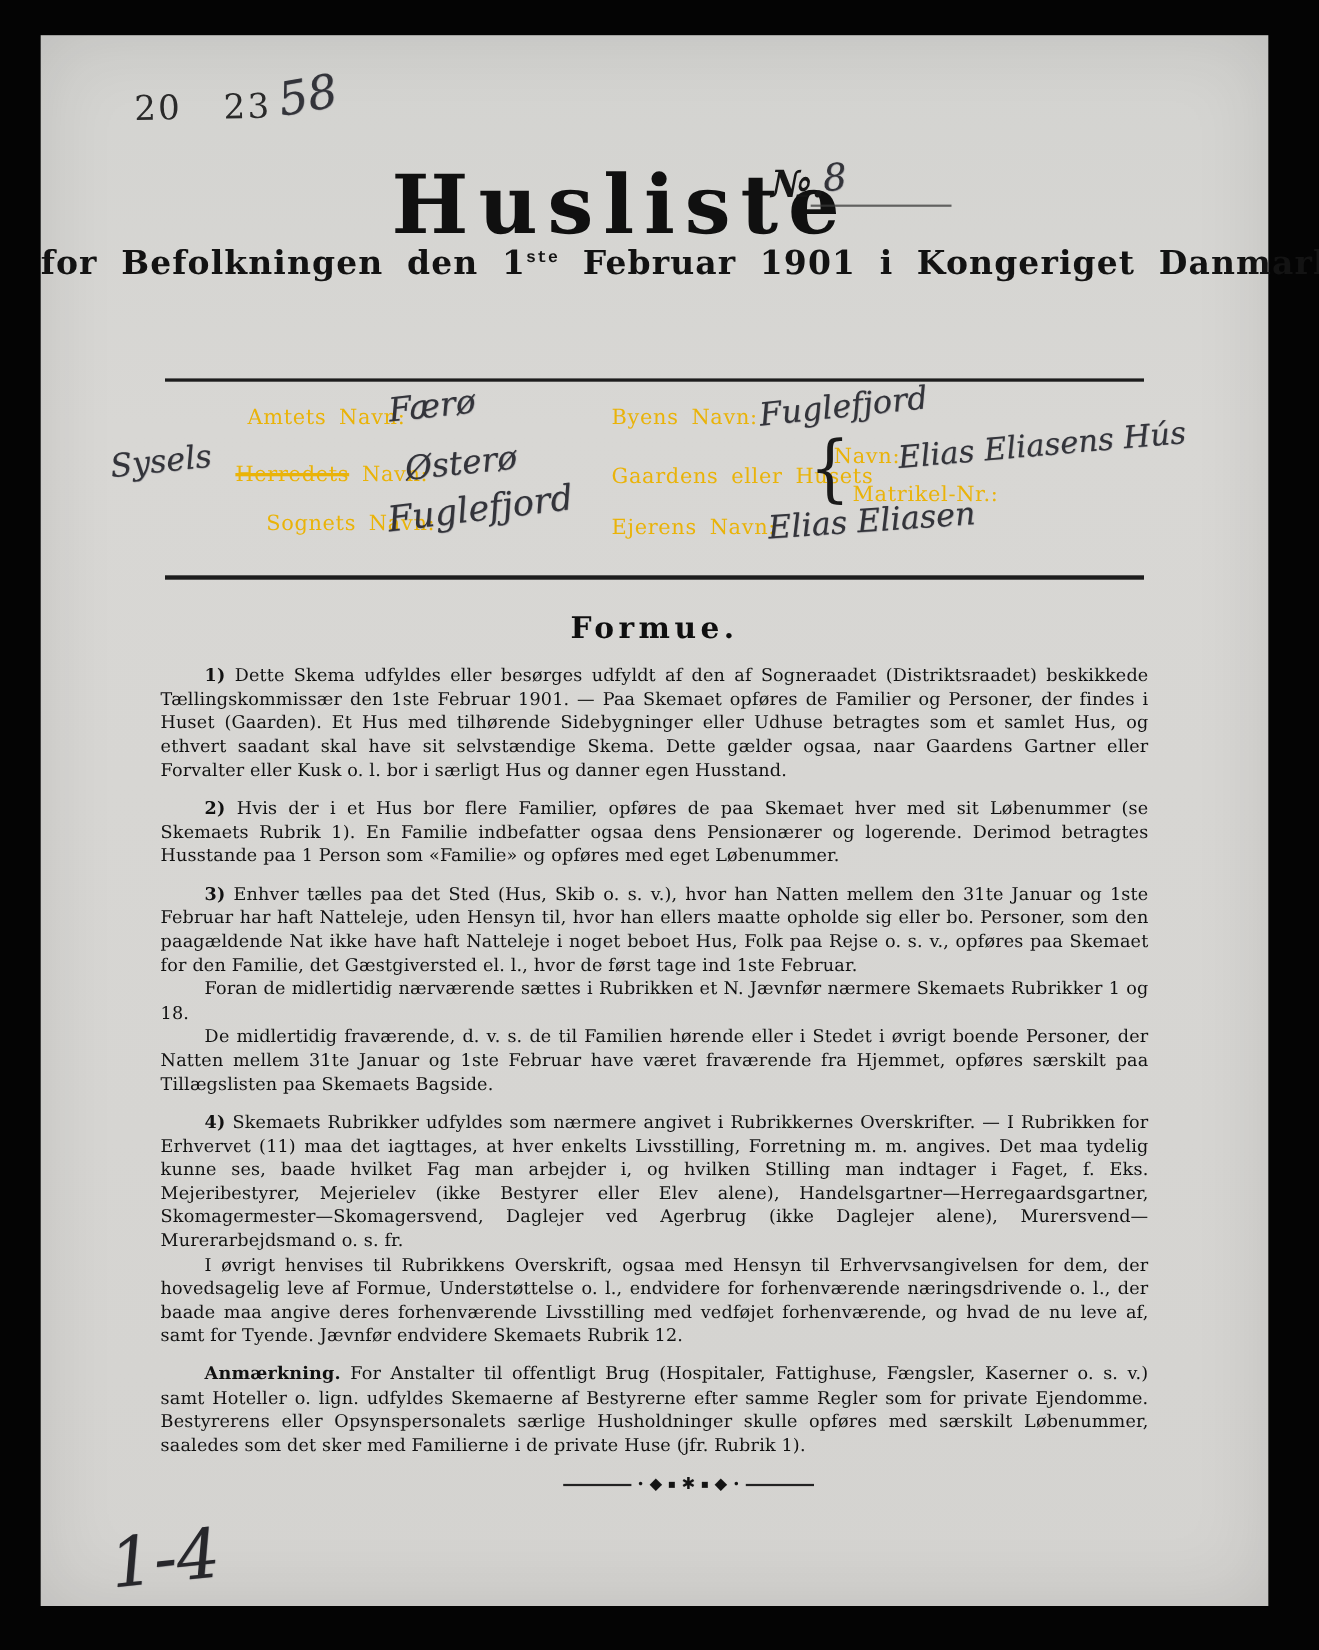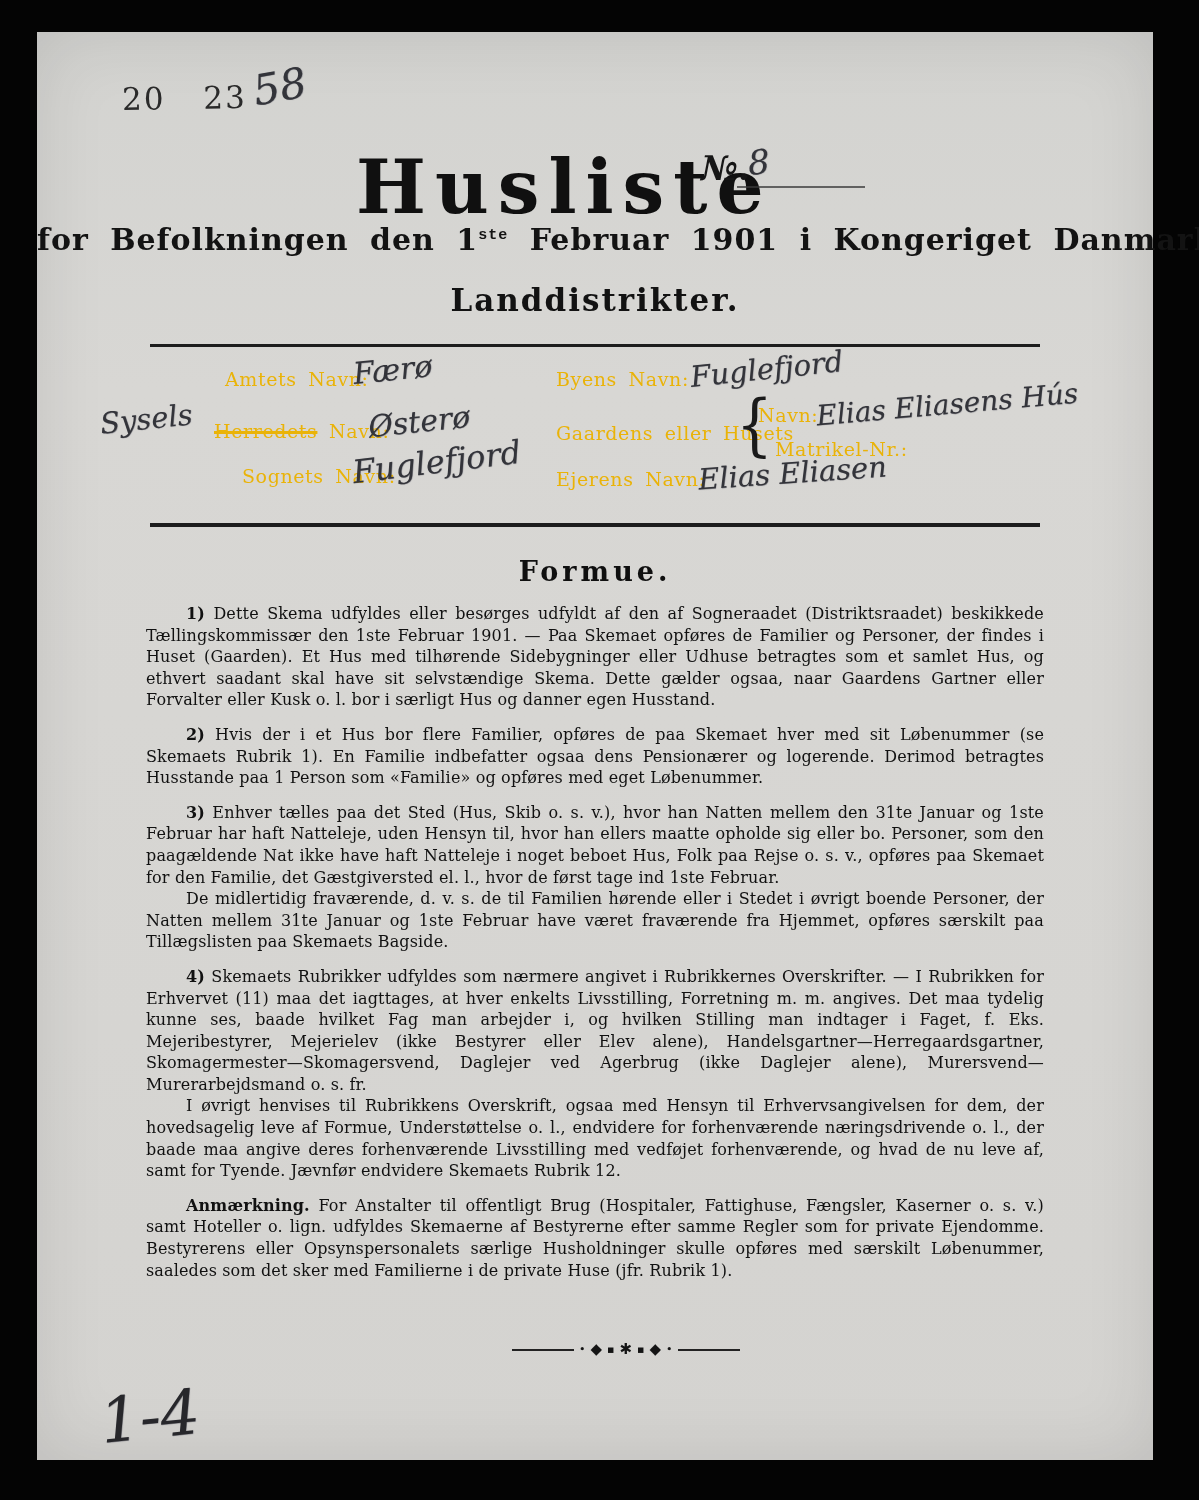--- a/index.html
+++ b/index.html
@@ -44,21 +44,20 @@
 
   <div class="abs stamp" style="left:122px;top:80px;">20 23</div>
   <div class="abs hw pencil" style="left:253px;top:62px;font-size:42px;transform:rotate(-10deg);">58</div>
 
   <div class="abs title" style="left:356px;top:108px;">Husliste</div>
   <div class="abs no-label" style="left:701px;top:148px;">№.</div>
   <div class="abs hw" style="left:748px;top:142px;font-size:34px;transform:rotate(-4deg);">8</div>
   <div class="abs no-line" style="left:737px;top:186px;width:128px;"></div>
 
   <div class="abs subtitle" style="left:37px;top:222px;"><span>for Befolkningen den 1</span><sup>ste</sup><span> Februar 1901 i Kongeriget Danmarks</span></div>
-  <div class="abs land" style="left:37px;top:282px;">Landdistrikter.</div>
 
   <div class="abs hrule" style="left:150px;top:344px;width:890px;height:3px;"></div>
 
   <div class="abs flabel" style="left:225px;top:368px;">Amtets Navn:</div>
   <div class="abs hw" style="left:353px;top:352px;font-size:30px;transform:rotate(-6deg);">Færø</div>
 
   <div class="abs hw" style="left:100px;top:402px;font-size:29px;transform:rotate(-6deg);">Sysels</div>
   <div class="abs flabel" style="left:214px;top:420px;"><span class="struck">Herredets</span> <span>Navn:</span></div>
   <div class="abs hw" style="left:368px;top:404px;font-size:30px;transform:rotate(-6deg);">Østerø</div>
 
@@ -77,20 +76,21 @@
   <div class="abs flabel" style="left:556px;top:468px;">Ejerens Navn:</div>
   <div class="abs hw" style="left:698px;top:456px;font-size:29px;transform:rotate(-4deg);">Elias Eliasen</div>
 
   <div class="abs hrule" style="left:150px;top:523px;width:890px;height:4px;"></div>
 
   <div class="abs rules" style="left:146px;top:556px;">
     <h2>Formue.</h2>
     <p><span class="lead">1)</span><span> Dette Skema udfyldes eller besørges udfyldt af den af Sogneraadet (Distriktsraadet) beskikkede Tællingskommissær den 1ste Februar 1901. — Paa Skemaet opføres de Familier og Personer, der findes i Huset (Gaarden).  Et Hus med tilhørende Sidebygninger eller Udhuse betragtes som et samlet Hus, og ethvert saadant skal have sit selvstændige Skema.  Dette gælder ogsaa, naar Gaardens Gartner eller Forvalter eller Kusk o. l. bor i særligt Hus og danner egen Husstand.</span></p>
     <p class="gap"><span class="lead">2)</span><span> Hvis der i et Hus bor flere Familier, opføres de paa Skemaet hver med sit Løbenummer (se Skemaets Rubrik 1).  En Familie indbefatter ogsaa dens Pensionærer og logerende.  Derimod betragtes Husstande paa 1 Person som «Familie» og opføres med eget Løbenummer.</span></p>
     <p class="gap"><span class="lead">3)</span><span> Enhver tælles paa det Sted (Hus, Skib o. s. v.), hvor han Natten mellem den 31te Januar og 1ste Februar har haft Natteleje, uden Hensyn til, hvor han ellers maatte opholde sig eller bo.  Personer, som den paagældende Nat ikke have haft Natteleje i noget beboet Hus, Folk paa Rejse o. s. v., opføres paa Skemaet for den Familie, det Gæstgiversted el. l., hvor de først tage ind 1ste Februar.</span></p>
+    <p><span>Foran de midlertidig nærværende sættes i Rubrikken et N.  Jævnfør nærmere Skemaets Rubrikker 1 og 18.</span></p>
     <p><span>De midlertidig fraværende, d. v. s. de til Familien hørende eller i Stedet i øvrigt boende Personer, der Natten mellem 31te Januar og 1ste Februar have været fraværende fra Hjemmet, opføres særskilt paa Tillægslisten paa Skemaets Bagside.</span></p>
     <p class="gap"><span class="lead">4)</span><span> Skemaets Rubrikker udfyldes som nærmere angivet i Rubrikkernes Overskrifter. — I Rubrikken for Erhvervet (11) maa det iagttages, at hver enkelts Livsstilling, Forretning m. m. angives.  Det maa tydelig kunne ses, baade hvilket Fag man arbejder i, og hvilken Stilling man indtager i Faget, f. Eks. Mejeribestyrer, Mejerielev (ikke Bestyrer eller Elev alene), Handelsgartner—Herregaardsgartner, Skomagermester—Skomagersvend, Daglejer ved Agerbrug (ikke Daglejer alene), Murersvend—Murerarbejdsmand o. s. fr.</span></p>
     <p><span>I øvrigt henvises til Rubrikkens Overskrift, ogsaa med Hensyn til Erhvervsangivelsen for dem, der hovedsagelig leve af Formue, Understøttelse o. l., endvidere for forhenværende næringsdrivende o. l., der baade maa angive deres forhenværende Livsstilling med vedføjet forhenværende, og hvad de nu leve af, samt for Tyende.  Jævnfør endvidere Skemaets Rubrik 12.</span></p>
     <p class="gap"><span class="lead">Anmærkning.</span><span>  For Anstalter til offentligt Brug (Hospitaler, Fattighuse, Fængsler, Kaserner o. s. v.) samt Hoteller o. lign. udfyldes Skemaerne af Bestyrerne efter samme Regler som for private Ejendomme.  Bestyrerens eller Opsynspersonalets særlige Husholdninger skulle opføres med særskilt Løbenummer, saaledes som det sker med Familierne i de private Huse (jfr. Rubrik 1).</span></p>
   </div>
 
   <div class="abs ornament" style="left:512px;top:1342px;">
     <span class="orn-line"></span>
     <span class="orn-g">•</span>
     <span class="orn-g big">◆</span>

